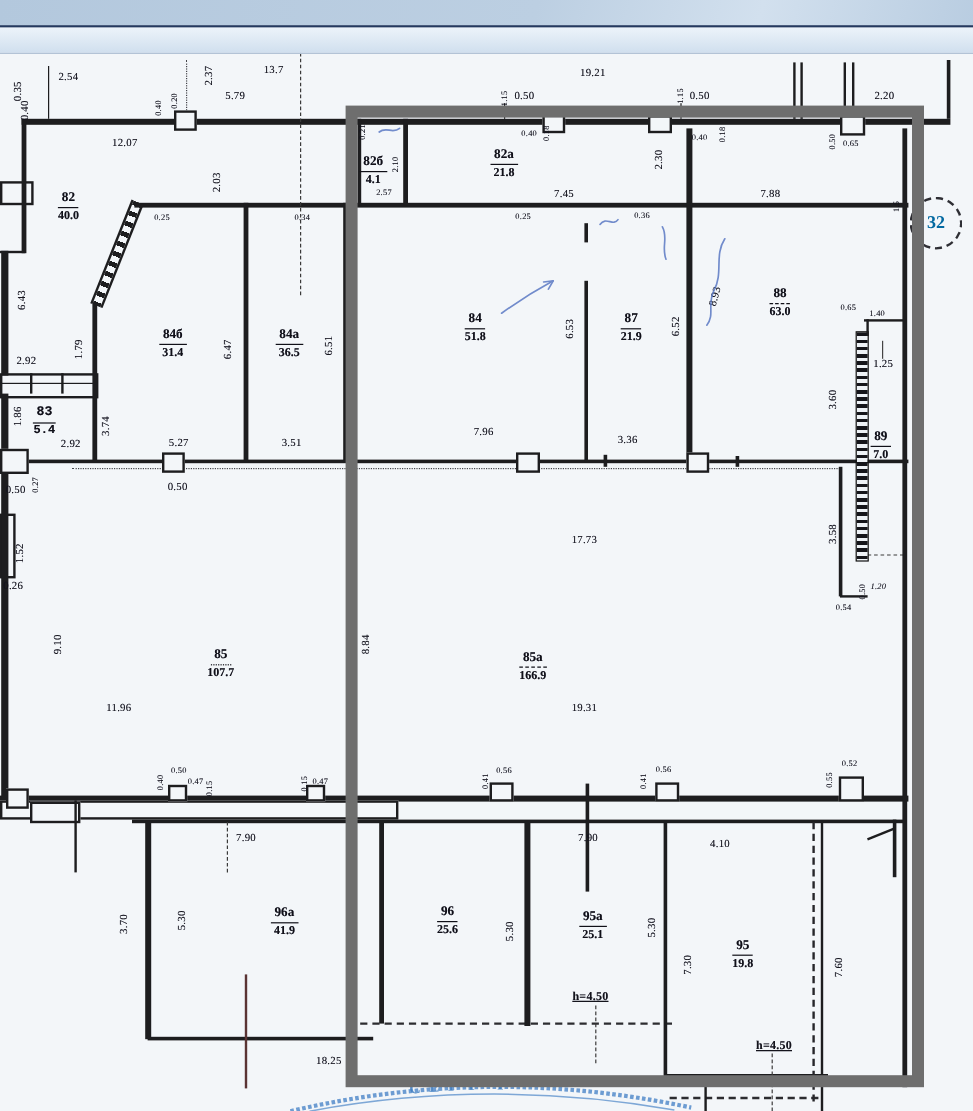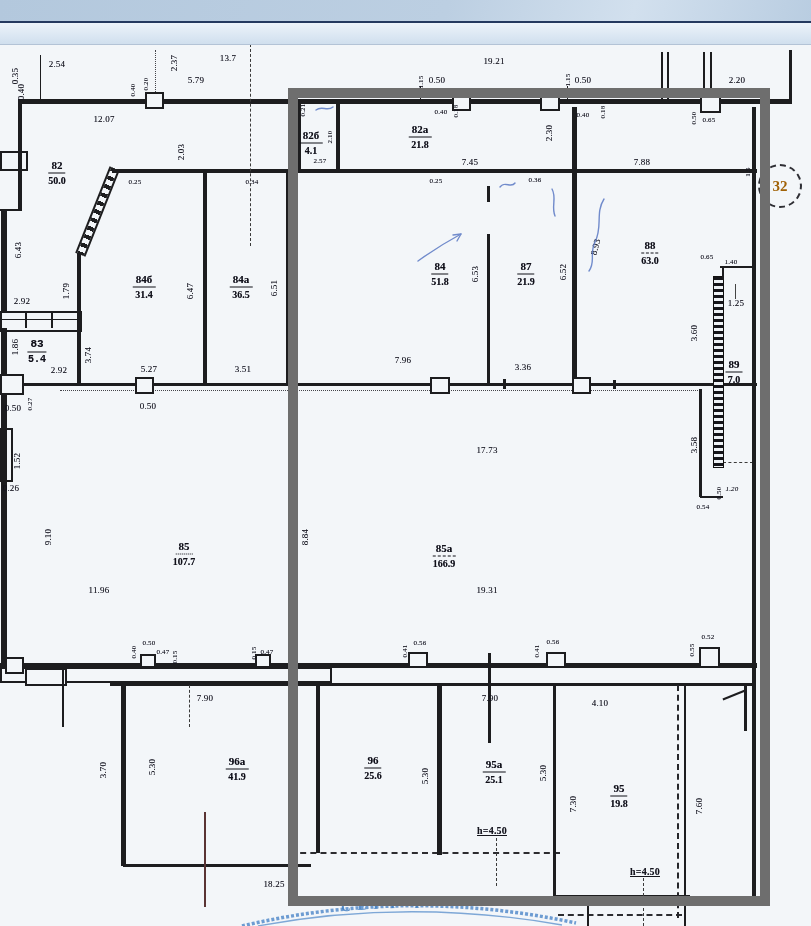--- a/index.html
+++ b/index.html
@@ -27,21 +27,21 @@
     transform:translate(-50%,-50%);letter-spacing:.2px;text-shadow:0 0 .5px rgba(20,20,50,.45);z-index:3;}
   .dim.s{font-size:7px;}
   .dim.note{font-size:10px;font-weight:bold;text-decoration:underline;}
   .room{position:absolute;text-align:center;transform:translate(-50%,-50%);color:#101018;z-index:3;
     text-shadow:0 0 .5px rgba(20,20,50,.5);}
   .room .n{display:inline-block;font-weight:bold;font-size:11px;line-height:1;
     padding:0 3px 2px;border-bottom:1px solid #101018;}
   .room .a{display:block;font-weight:bold;font-size:10px;line-height:1;margin-top:2px;}
   #axis-bubble{position:absolute;left:758px;top:164px;width:40px;height:40px;z-index:4;
     border:2px dashed #2e2e34;border-radius:50%;text-align:center;line-height:40px;
-    font-size:15px;font-weight:bold;color:#a16207;}
+    font-size:15px;font-weight:bold;color:#0369a1;}
   #highlight{position:absolute;left:288px;top:88px;width:482px;height:818px;
     box-sizing:border-box;border:10px solid #6e6e6e;z-index:10;}
   #annotations{position:absolute;left:0;top:0;z-index:6;pointer-events:none;}
   #stamp{position:absolute;left:228px;top:889px;z-index:4;}
 </style>
 </head>
 <body>
 
 <div id="plan">
 
@@ -237,26 +237,26 @@
     <span class="dim" style="left: 600px; top: 703px;">4.10</span>
     <span class="dim" style="left: 103px; top: 770px; transform: translate(-50%, -50%) rotate(-90deg);">3.70</span>
     <span class="dim" style="left: 152px; top: 767px; transform: translate(-50%, -50%) rotate(-90deg);">5.30</span>
     <span class="dim" style="left: 425px; top: 776px; transform: translate(-50%, -50%) rotate(-90deg);">5.30</span>
     <span class="dim" style="left: 543px; top: 773px; transform: translate(-50%, -50%) rotate(-90deg);">5.30</span>
     <span class="dim" style="left: 573px; top: 804px; transform: translate(-50%, -50%) rotate(-90deg);">7.30</span>
     <span class="dim" style="left: 699px; top: 806px; transform: translate(-50%, -50%) rotate(-90deg);">7.60</span>
     <span class="dim" style="left: 274px; top: 884px;">18.25</span>
     <span class="dim note" style="left: 492px; top: 831px;">h=4.50</span>
     <span class="dim note" style="left: 645px; top: 872px;">h=4.50</span>
-    <div class="room" style="left: 57px; top: 170px;"><span class="n">82</span><span class="a">50.0</span></div>
+    <div class="room" style="left: 57px; top: 170px;"><span class="n">82</span><span class="a">40.0</span></div>
     <div class="room" style="left: 311px; top: 140px;"><span class="n">82б</span><span class="a">4.1</span></div>
     <div class="room" style="left: 420px; top: 134px;"><span class="n">82а</span><span class="a">21.8</span></div>
     <div class="room" style="left: 144px; top: 284px;"><span class="n">84б</span><span class="a">31.4</span></div>
     <div class="room" style="left: 241px; top: 284px;"><span class="n">84а</span><span class="a">36.5</span></div>
-    <div class="room" style="left: 396px; top: 271px; margin-left: 44px;"><span class="n">84</span><span class="a">51.8</span></div>
+    <div class="room" style="left: 396px; top: 271px;"><span class="n">84</span><span class="a">51.8</span></div>
     <div class="room" style="left: 526px; top: 271px;"><span class="n">87</span><span class="a">21.9</span></div>
     <div class="room" style="left: 650px; top: 250px;"><span class="n" style="border-bottom-style: dashed;">88</span><span class="a">63.0</span></div>
     <div class="room" style="left: 734px; top: 369px;"><span class="n">89</span><span class="a">7.0</span></div>
     <div class="room" style="left: 37px; top: 349px; font-family: Liberation Mono, monospace;"><span class="n">83</span><span class="a">5.4</span></div>
     <div class="room" style="left: 184px; top: 551px;"><span class="n" style="border-bottom-style: dotted;">85</span><span class="a">107.7</span></div>
     <div class="room" style="left: 444px; top: 553px;"><span class="n" style="border-bottom-style: dashed;">85а</span><span class="a">166.9</span></div>
     <div class="room" style="left: 237px; top: 766px;"><span class="n">96а</span><span class="a">41.9</span></div>
     <div class="room" style="left: 373px; top: 765px;"><span class="n">96</span><span class="a">25.6</span></div>
     <div class="room" style="left: 494px; top: 769px;"><span class="n">95а</span><span class="a">25.1</span></div>
     <div class="room" style="left: 619px; top: 793px;"><span class="n">95</span><span class="a">19.8</span></div>

